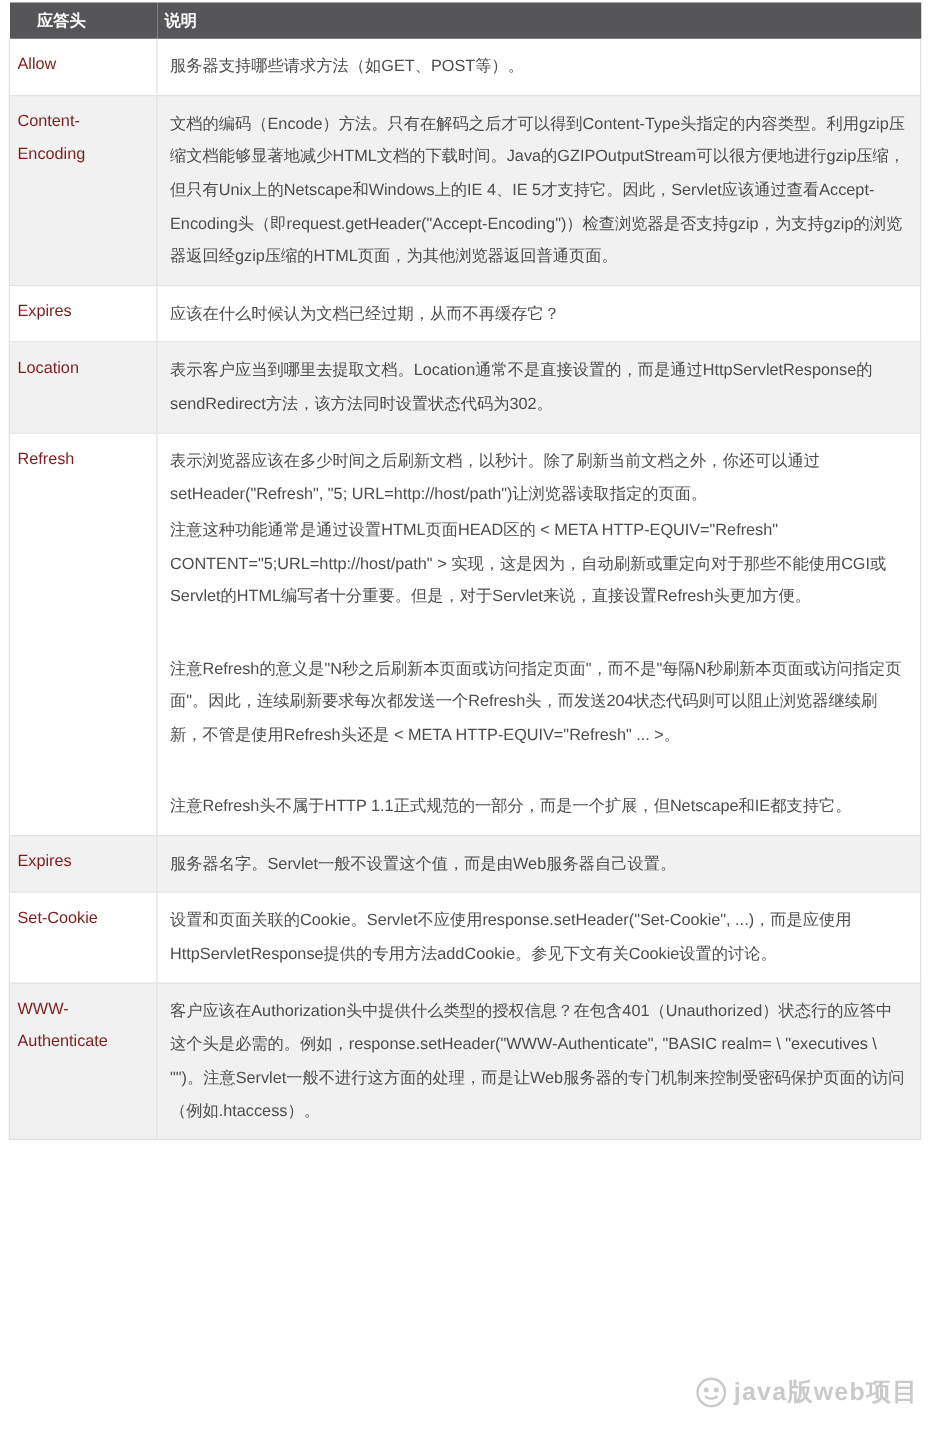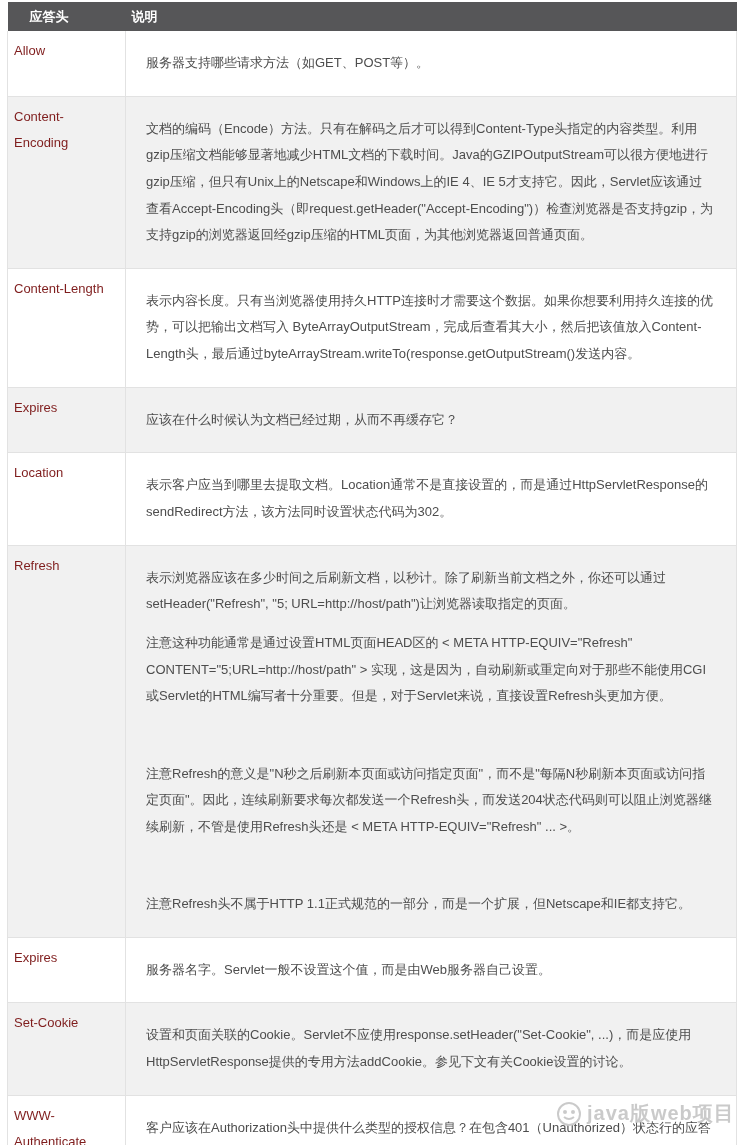--- a/index.html
+++ b/index.html
@@ -17,21 +17,21 @@
     text-align:left;padding:6px 10px 5px 6px;border:none;
   }
   table.headers-table thead th.col-hdr{width:86px;padding-left:22px;}
   table.headers-table td{
     border:1px solid #e2e2e2;border-top:none;vertical-align:top;
     font-size:13px;line-height:2.05;color:#4d4d4d;
     padding:7px 10px 7px 8px;word-break:break-word;
   }
   table.headers-table td.hdr-cell{padding-left:6px;color:#7f1d1d;}
   table.headers-table tbody tr:nth-child(even){background:#f1f1f1;}
-  table.headers-table p{margin:12px;}
+  table.headers-table p{margin:2px;}
   .watermark{
     position:absolute;left:556px;top:1098px;display:flex;align-items:flex-end;gap:5px;
     color:#c8c8c8;font-size:20px;font-weight:bold;letter-spacing:1px;white-space:nowrap;
     opacity:.95;pointer-events:none;
   }
   .wm-logo{display:inline-block;width:26px;height:26px;}
   .wm-logo svg{display:block;}
 </style>
 </head>
 <body>
@@ -49,26 +49,20 @@
         <tr>
           <td class="hdr-cell">Allow</td>
           <td>
             <p>服务器支持哪些请求方法（如GET、POST等）。</p>
           </td>
         </tr>
         <tr>
           <td class="hdr-cell">Content-Encoding</td>
           <td>
             <p>文档的编码（Encode）方法。只有在解码之后才可以得到Content-Type头指定的内容类型。利用gzip压缩文档能够显著地减少HTML文档的下载时间。Java的GZIPOutputStream可以很方便地进行gzip压缩，但只有Unix上的Netscape和Windows上的IE 4、IE 5才支持它。因此，Servlet应该通过查看Accept-Encoding头（即request.getHeader("Accept-Encoding")）检查浏览器是否支持gzip，为支持gzip的浏览器返回经gzip压缩的HTML页面，为其他浏览器返回普通页面。</p>
-          </td>
-        </tr>
-        <tr>
-          <td class="hdr-cell">Content-Length</td>
-          <td>
-            <p>表示内容长度。只有当浏览器使用持久HTTP连接时才需要这个数据。如果你想要利用持久连接的优势，可以把输出文档写入 ByteArrayOutputStream，完成后查看其大小，然后把该值放入Content-Length头，最后通过byteArrayStream.writeTo(response.getOutputStream()发送内容。</p>
           </td>
         </tr>
         <tr>
           <td class="hdr-cell">Expires</td>
           <td>
             <p>应该在什么时候认为文档已经过期，从而不再缓存它？</p>
           </td>
         </tr>
         <tr>
           <td class="hdr-cell">Location</td>

